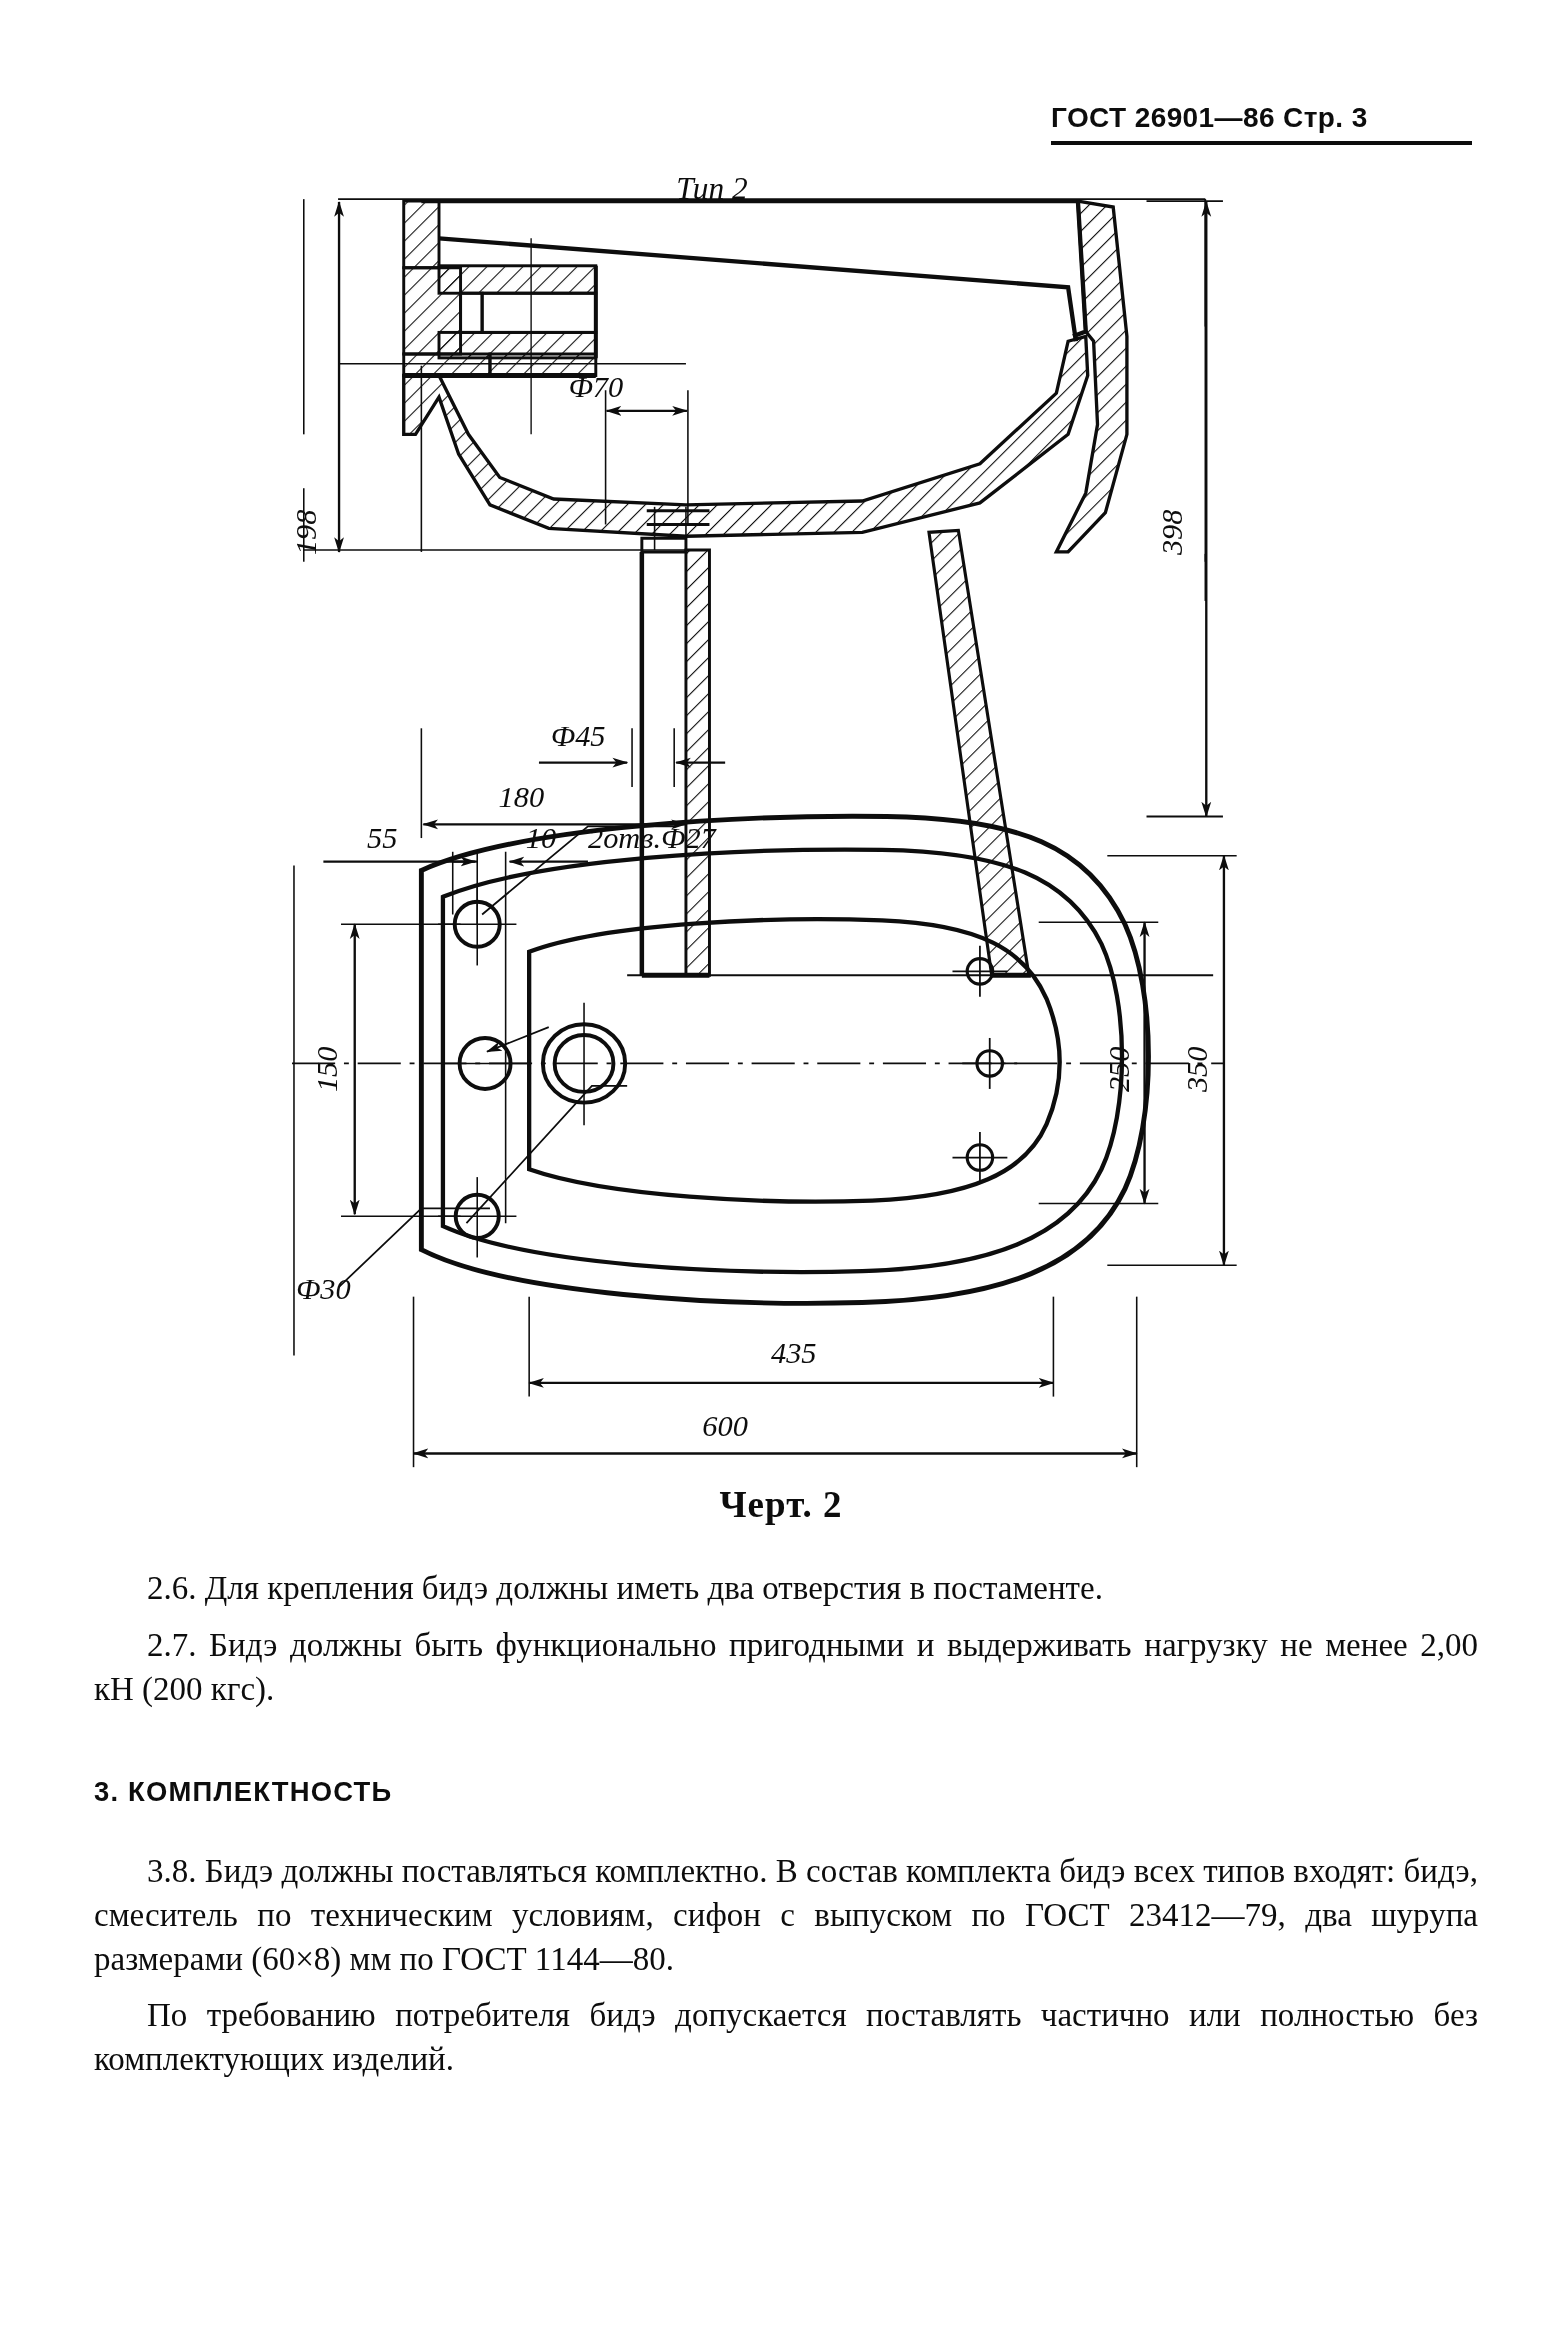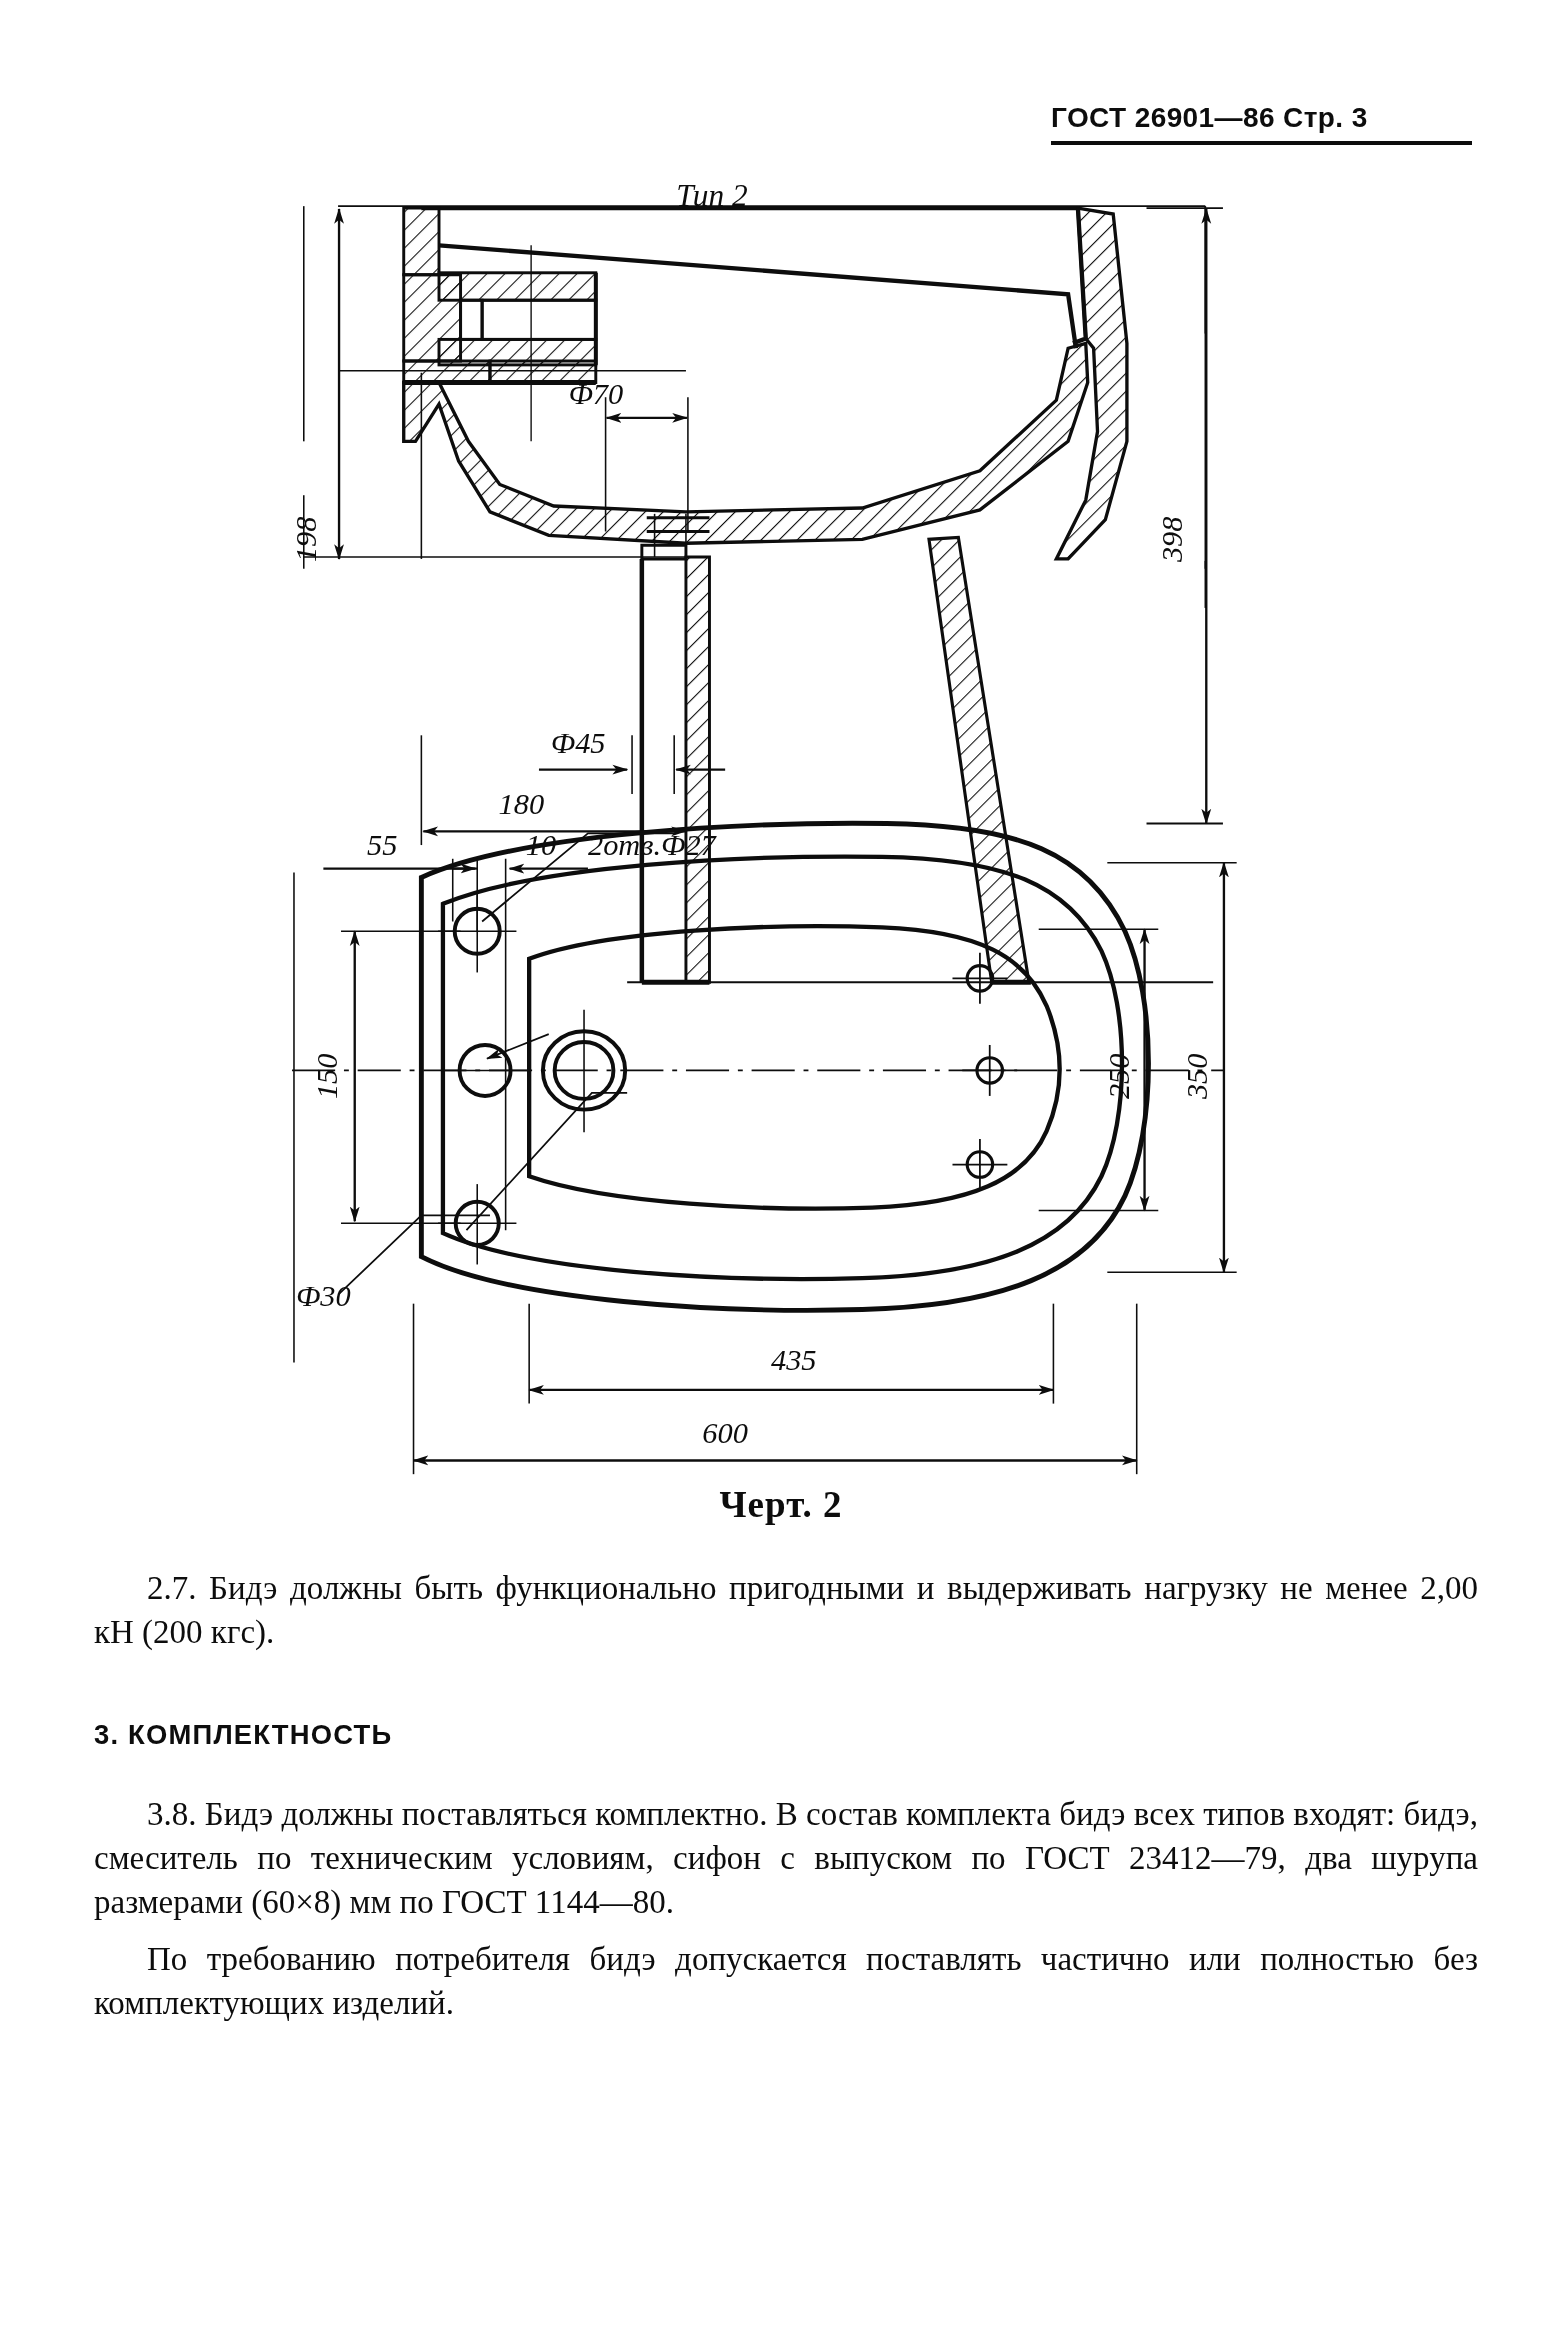--- a/index.html
+++ b/index.html
@@ -34,21 +34,21 @@
     height: 3.9px;
     background: #0d0d0d;
     width: 421px;
     margin-left: auto;
   }
 
   
   #figure-block {
     position: absolute;
     left: 0;
-    top: 147px;
+    top: 140px;
     width: 1372px;
     height: 1402px;
   }
   #figure-svg { display: block; }
 
   #figure-caption {
     position: absolute;
     top: 1483px;
     left: 0;
     width: 1562px;
@@ -334,20 +334,21 @@
 
     <text x="740" y="1322" font-size="31" text-anchor="middle">600</text>
   </g>
 </svg>
 </div>
 
 <div id="figure-caption">Черт. 2</div>
 
 <div id="body-text">
 
+  <p class="para indent">2.6. Для крепления бидэ должны иметь два отверстия в постаменте.</p>
 
   <p class="para indent para-gap">2.7. Бидэ должны быть функционально пригодными и выдерживать нагрузку не менее 2,00 кН (200 кгс).</p>
 
   <h2 class="section-heading">3. КОМПЛЕКТНОСТЬ</h2>
 
   <p class="para indent">3.8. Бидэ должны поставляться комплектно. В состав комплекта бидэ всех типов входят: бидэ, смеситель по техническим условиям, сифон с выпуском по ГОСТ 23412—79, два шурупа размерами (60×8) мм по ГОСТ 1144—80.</p>
 
   <p class="para indent">По требованию потребителя бидэ допускается поставлять частично или полностью без комплектующих изделий.</p>
 </div>
 

